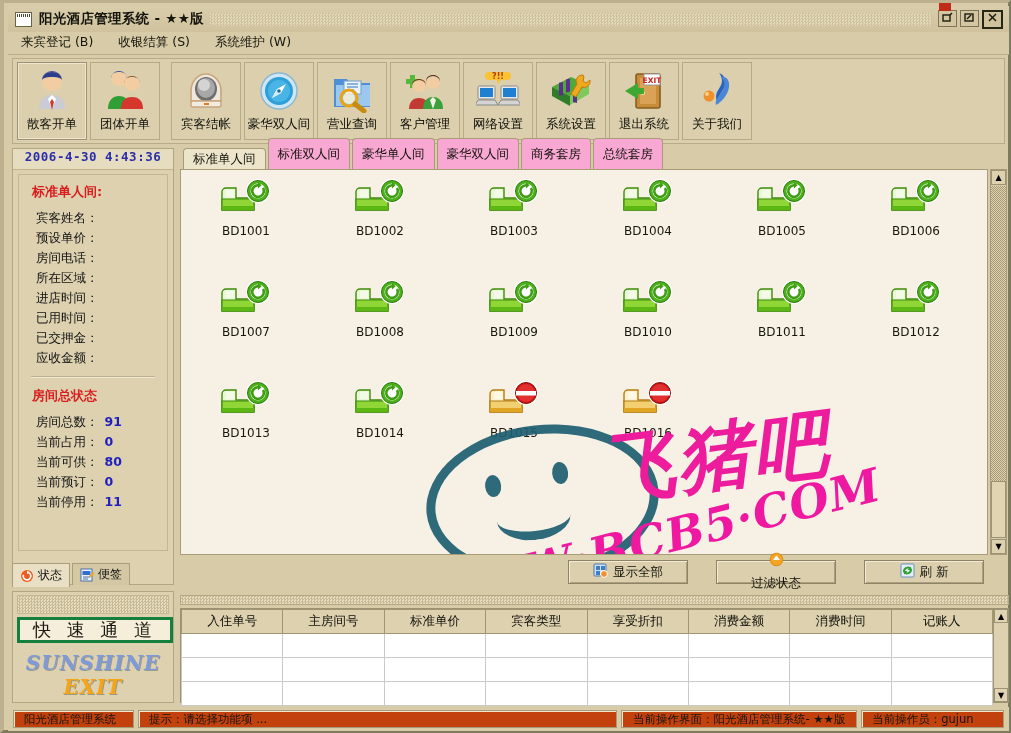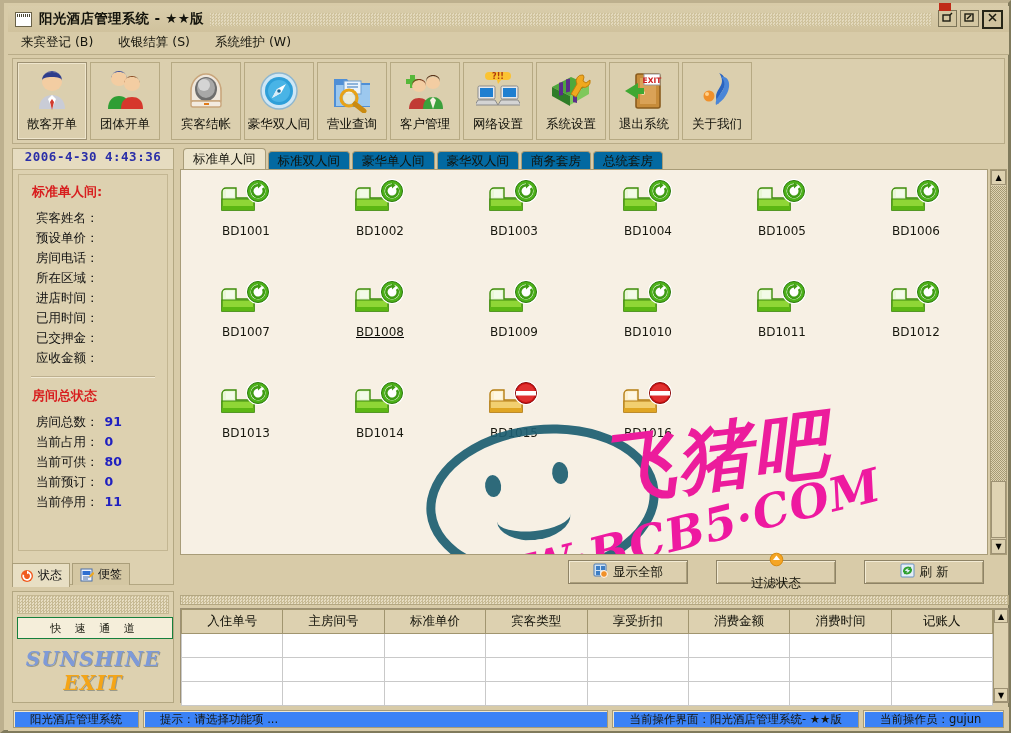--- a/index.html
+++ b/index.html
@@ -72,34 +72,34 @@
         display:flex;align-items:center;padding:0 7px;font-size:12px;color:#111;
         margin-right:2px;box-sizing:border-box;}
   .ltab.active{background:#e8dfc4;height:24px;}
   .ltab .ic{margin-right:4px;display:flex;}
 
   .qpanel{position:absolute;left:8px;top:588px;width:162px;height:112px;
           background:#ddd1b0;border:1px solid #b3a782;box-sizing:border-box;}
   .q-hatch{height:17px;margin:3px 4px 0 4px;border:1px solid #c4b792;
            background-image:repeating-conic-gradient(#c7ba94 0 25%, #e7ddc2 0 50%);
            background-size:3px 3px;}
-  .q-title{height:20px;margin:3px 0 0 4px;background:#f5eeda;border:1px solid #15803d;
+  .q-title{height:20px;margin:3px 0 0 4px;background:#f5eeda;border:3px solid #15803d;
            display:flex;align-items:center;justify-content:center;
-           font-size:11px;color:#1a1a10;letter-spacing:5px;}
+           font-size:18px;color:#1a1a10;letter-spacing:5px;}
   .q-logo{margin-top:8px;text-align:center;font-style:italic;font-weight:bold;
           font-family:"DejaVu Serif","Liberation Serif",serif;}
   .q-logo .l1{font-size:20px;color:#7e9ad8;letter-spacing:1px;
               text-shadow:1px 1px 0 #9a9a8a;}
   .q-logo .l2{font-size:20px;color:#f5a516;letter-spacing:1px;
               text-shadow:1px 1px 0 #9a9a8a;}
 
   
   .mainpane{position:absolute;left:176px;top:145px;width:829px;height:447px;}
   .tabstrip{height:22px;display:flex;align-items:flex-end;padding-left:3px;}
-  .tab{height:19px;background:#0369a1;border:1px solid #a89c78;border-bottom:none;
+  .tab{height:32px;background:#f9a8d4;border:1px solid #a89c78;border-bottom:none;
        border-radius:4px 4px 0 0;padding:0 9px;display:flex;align-items:center;
        font-size:12.5px;color:#12120a;margin-right:2px;box-sizing:border-box;}
   .tab.active{background:#ece4cb;height:22px;font-weight:500;}
 
   .roomarea{position:absolute;left:0;top:21px;width:808px;height:386px;
             background:#f7f0e4;border:1px solid #a89c78;box-sizing:border-box;
             overflow:hidden;}
   .roomgrid{position:relative;padding:10px 0 0 0;}
   .room{position:absolute;width:118px;text-align:center;}
   .roomlbl{font-size:12px;color:#17170e;margin-top:3px;
@@ -136,23 +136,23 @@
   .tscroll{position:absolute;right:0;top:0;width:15px;height:93px;background:#ddd1b0;
            border-left:1px solid #a1956f;box-sizing:border-box;}
   .ts-btn{height:14px;border:1px solid #9e9274;background:#e0d4b3;
           display:flex;align-items:center;justify-content:center;font-size:8px;
           box-sizing:border-box;}
 
   
   .statusbar{position:absolute;left:4px;top:704px;width:1001px;height:24px;
              background:#d8cba8;display:flex;align-items:center;gap:4px;
              padding:0 5px;box-sizing:border-box;}
-  .sb{height:18px;background:#3b82f6;border:1px solid #a79b78;
+  .sb{height:18px;background:#c2410c;border:1px solid #a79b78;
       box-shadow:inset 1px 1px 0 #efe6cd;display:flex;align-items:center;
-      padding:0 16px;font-size:11.5px;color:#15150d;box-sizing:border-box;white-space:nowrap;}
+      padding:0 10px;font-size:11.5px;color:#15150d;box-sizing:border-box;white-space:nowrap;}
 
   
   .wm{position:absolute;pointer-events:none;font-weight:bold;
       font-family:"DejaVu Serif","Liberation Serif",serif;}
   .wm-pig{left:420px;top:238px;font-size:74px;color:#ec1c9c;
           transform:rotate(-7deg);font-style:italic;letter-spacing:2px;}
   .wm-url{left:232px;top:344px;font-size:46px;color:#ee19a0;
           transform:rotate(-14deg);letter-spacing:1px;font-style:italic;}
   .wm-face{position:absolute;left:245px;top:255px;width:215px;height:135px;
            border:9px solid #1d5f72;border-radius:50%;opacity:.92;pointer-events:none;
@@ -535,21 +535,21 @@
          <path d="M4 21 h32 v11 H4z" fill="#8fd636" stroke="#3e8c0a" stroke-width="1.2"></path>
          <path d="M4 28 h32 v4 H4z" fill="#5cb713"></path>
          <path d="M8 12 h8 v7 H8z" fill="#ffffff" opacity=".45"></path>
          <circle cx="40" cy="13" r="12" fill="#fff"></circle>
          <circle cx="40" cy="13" r="10.5" fill="#4cb21a" stroke="#2e7a0c" stroke-width="1"></circle>
          <circle cx="40" cy="13" r="7.5" fill="#fff"></circle>
          <path d="M40 7.2 a5.8 5.8 0 1 0 5 2.8" fill="none" stroke="#3f9c14" stroke-width="2.6"></path>
          <path d="M40 4 l3.6 3.2 -3.6 3.2z" fill="#3f9c14"></path>
        </svg>
        <div class="roomlbl">BD1007</div></div>
-          <div class="room" style="left: 140px; top: 109px; text-decoration: underline;"><svg width="56" height="40" viewBox="0 0 56 40">
+          <div class="room" style="left: 140px; top: 109px;"><svg width="56" height="40" viewBox="0 0 56 40">
          <path d="M4 14 a4 4 0 0 1 4-4 h10 v10 h18 v12 H4z" fill="#e9f7d6" stroke="#3e8c0a" stroke-width="1.4"></path>
          <path d="M4 21 h32 v11 H4z" fill="#8fd636" stroke="#3e8c0a" stroke-width="1.2"></path>
          <path d="M4 28 h32 v4 H4z" fill="#5cb713"></path>
          <path d="M8 12 h8 v7 H8z" fill="#ffffff" opacity=".45"></path>
          <circle cx="40" cy="13" r="12" fill="#fff"></circle>
          <circle cx="40" cy="13" r="10.5" fill="#4cb21a" stroke="#2e7a0c" stroke-width="1"></circle>
          <circle cx="40" cy="13" r="7.5" fill="#fff"></circle>
          <path d="M40 7.2 a5.8 5.8 0 1 0 5 2.8" fill="none" stroke="#3f9c14" stroke-width="2.6"></path>
          <path d="M40 4 l3.6 3.2 -3.6 3.2z" fill="#3f9c14"></path>
        </svg>

